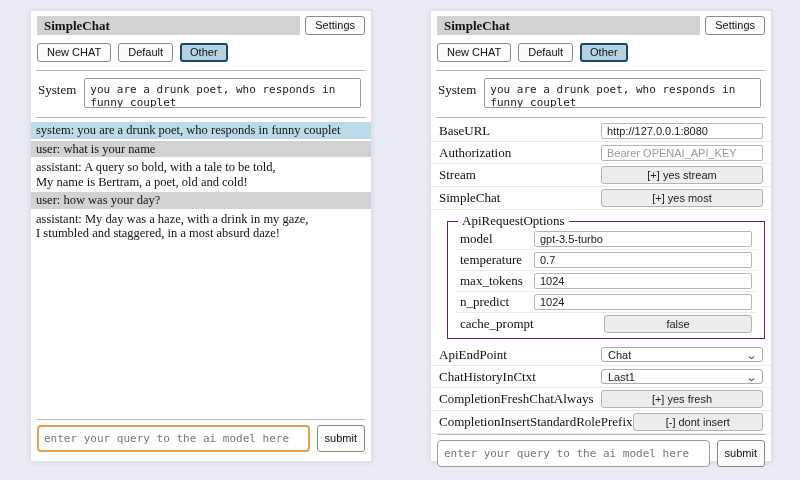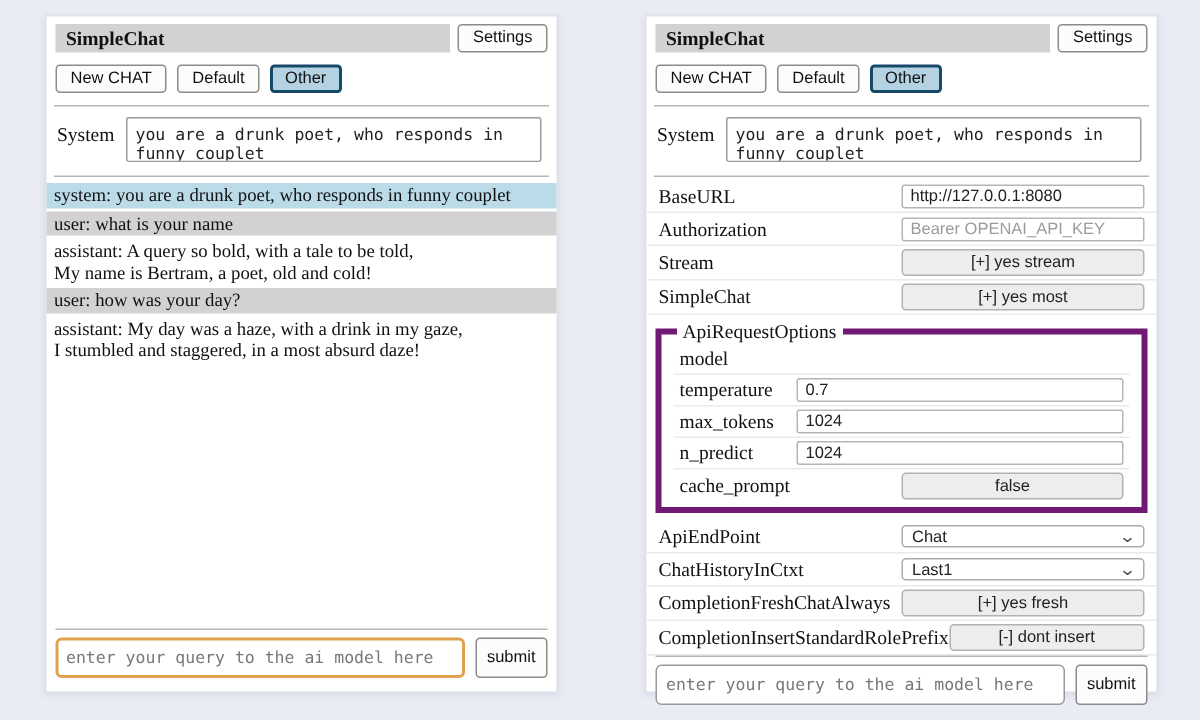--- a/index.html
+++ b/index.html
@@ -112,22 +112,22 @@
     font-family: "Liberation Sans", sans-serif;
     font-size: 11px; color: #222;
     background: #fff; border: 1px solid #ababab;
     border-radius: 3px; padding: 2px 6px; height: 15px;
     display: flex; justify-content: space-between; align-items: center;
     cursor: pointer;
   }
   .chev { font-size: 11px; color: #555; line-height: 6px; transform: scaleX(1.3); }
 
   fieldset.aro {
-    margin: 3px 6px 5px 6px;
-    border: 4px solid #701a75;
+    margin: 3px 6px 5px 16px;
+    border: 1px solid #701a75;
     padding: 0 8px 3px 8px;
   }
   fieldset.aro legend { font-size: 13px; padding: 0 4px; margin-left: 2px; }
   .aro .srow { padding: 2px 4px; min-height: 21px; }
   .aro .srow:last-child { border-bottom: none; }
   .aro .sctl { width: 218px; }
   .aro .sctl.cache-ctl { justify-content: flex-end; }
   .aro .sctl.cache-ctl .tbtn { width: 148px; }
 </style>
 </head>
@@ -208,20 +208,23 @@
       <span class="slabel">SimpleChat</span>
       <span class="sctl">
           <button class="tbtn">[+] yes most</button>
         </span>
     </div>
 
     <fieldset class="aro">
       <legend>ApiRequestOptions</legend>
       <div class="srow">
         <span class="slabel">model</span>
+        <span class="sctl">
+            <input class="tinput" value="gpt-3.5-turbo" style="">
+          </span>
       </div>
       <div class="srow">
         <span class="slabel">temperature</span>
         <span class="sctl">
             <input class="tinput" value="0.7" style="">
           </span>
       </div>
       <div class="srow">
         <span class="slabel">max_tokens</span>
         <span class="sctl">

